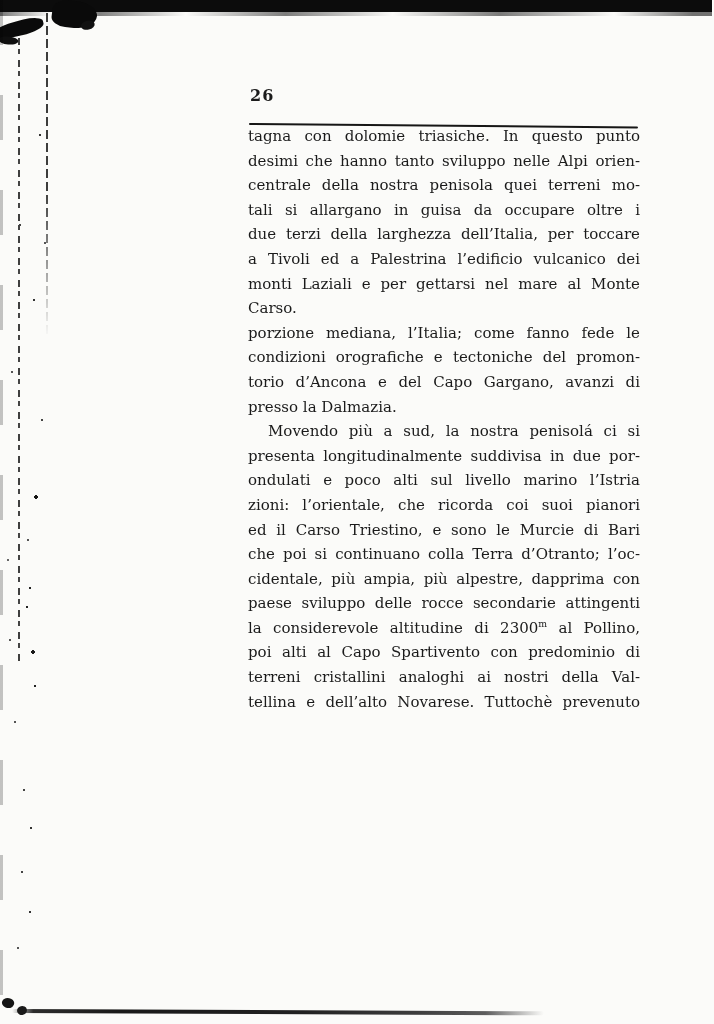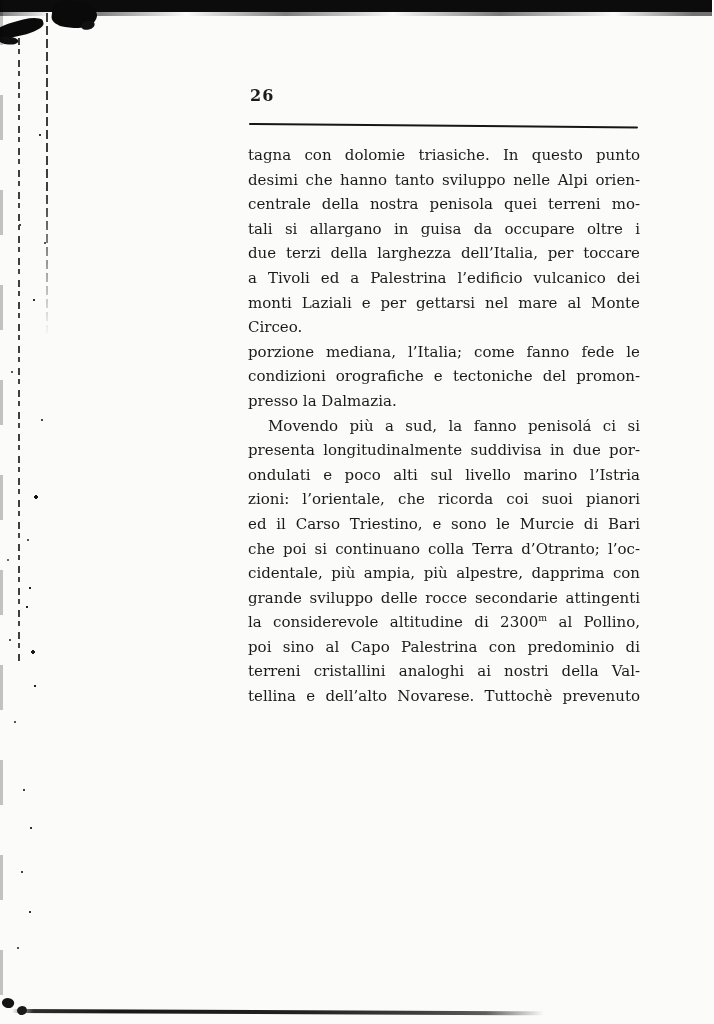--- a/index.html
+++ b/index.html
@@ -67,21 +67,21 @@
     transform:rotate(0.25deg);transform-origin:0 0;opacity:.95;}
   .bottom-blob-1{position:absolute;left:2px;top:998px;width:12px;height:10px;background:#151515;
     border-radius:60% 40% 55% 45%;transform:rotate(25deg);}
   .bottom-blob-2{position:absolute;left:17px;top:1006px;width:10px;height:9px;background:#1a1a1a;
     border-radius:50%;transform:rotate(-15deg);}
   
   .page-number{position:absolute;left:250px;top:86px;font-size:16px;font-weight:bold;
     letter-spacing:1px;color:var(--ink);}
   .header-rule{position:absolute;left:249px;top:123px;width:389px;height:2.4px;
     background:#161616;border-radius:1px;transform:rotate(0.5deg);transform-origin:0 0;}
-  .text-block{position:absolute;left:248px;top:143px;width:392px;
+  .text-block{position:absolute;left:248px;top:124px;width:392px;
     font-size:15px;line-height:24.6px;color:var(--ink);}
   .paragraph{margin:0;}
   .line{text-align:justify;text-align-last:justify;}
   .line.short{text-align-last:left;}
   .line.indent{text-indent:20px;}
   .line sup{font-size:62%;vertical-align:super;line-height:0;}
 </style>
 </head>
 <body>
 
@@ -102,35 +102,36 @@
   <div class="header-rule"></div>
   <div class="text-block">
       <div class="paragraph">
         <div class="line">tagna con dolomie triasiche. In questo punto</div>
         <div class="line">desimi che hanno tanto sviluppo nelle Alpi orien-</div>
         <div class="line">centrale della nostra penisola quei terreni mo-</div>
         <div class="line">tali si allargano in guisa da occupare oltre i</div>
         <div class="line">due terzi della larghezza dell’Italia, per toccare</div>
         <div class="line">a Tivoli ed a Palestrina l’edificio vulcanico dei</div>
         <div class="line">monti Laziali e per gettarsi nel mare al Monte</div>
-        <div class="line short">Circeo.</div>
+        <div class="line short">Carso.</div>
       </div>
       <div class="paragraph">
         <div class="line">porzione mediana, l’Italia; come fanno fede le</div>
         <div class="line">condizioni orografiche e tectoniche del promon-</div>
+        <div class="line">torio d’Ancona e del Capo Gargano, avanzi di</div>
         <div class="line short">presso la Dalmazia.</div>
       </div>
       <div class="paragraph">
-        <div class="line indent">Movendo più a sud, la fanno penisolá ci si</div>
+        <div class="line indent">Movendo più a sud, la nostra penisolá ci si</div>
         <div class="line">presenta longitudinalmente suddivisa in due por-</div>
         <div class="line">ondulati e poco alti sul livello marino l’Istria</div>
         <div class="line">zioni: l’orientale, che ricorda coi suoi pianori</div>
         <div class="line">ed il Carso Triestino, e sono le Murcie di Bari</div>
         <div class="line">che poi si continuano colla Terra d’Otranto; l’oc-</div>
         <div class="line">cidentale, più ampia, più alpestre, dapprima con</div>
-        <div class="line">grande sviluppo delle rocce secondarie attingenti</div>
+        <div class="line">paese sviluppo delle rocce secondarie attingenti</div>
         <div class="line">la considerevole altitudine di 2300<sup>m</sup> al Pollino,</div>
-        <div class="line">poi sino al Capo Palestrina con predominio di</div>
+        <div class="line">poi alti al Capo Spartivento con predominio di</div>
         <div class="line">terreni cristallini analoghi ai nostri della Val-</div>
         <div class="line">tellina e dell’alto Novarese. Tuttochè prevenuto</div>
       </div>
     </div>
 </div>
 
 </body></html>

